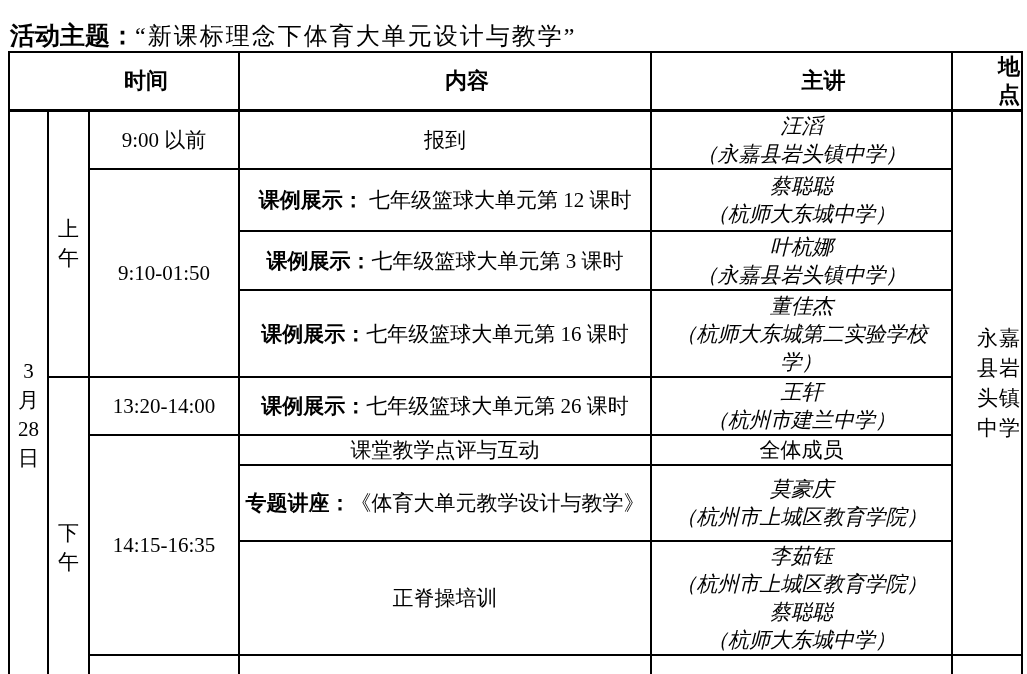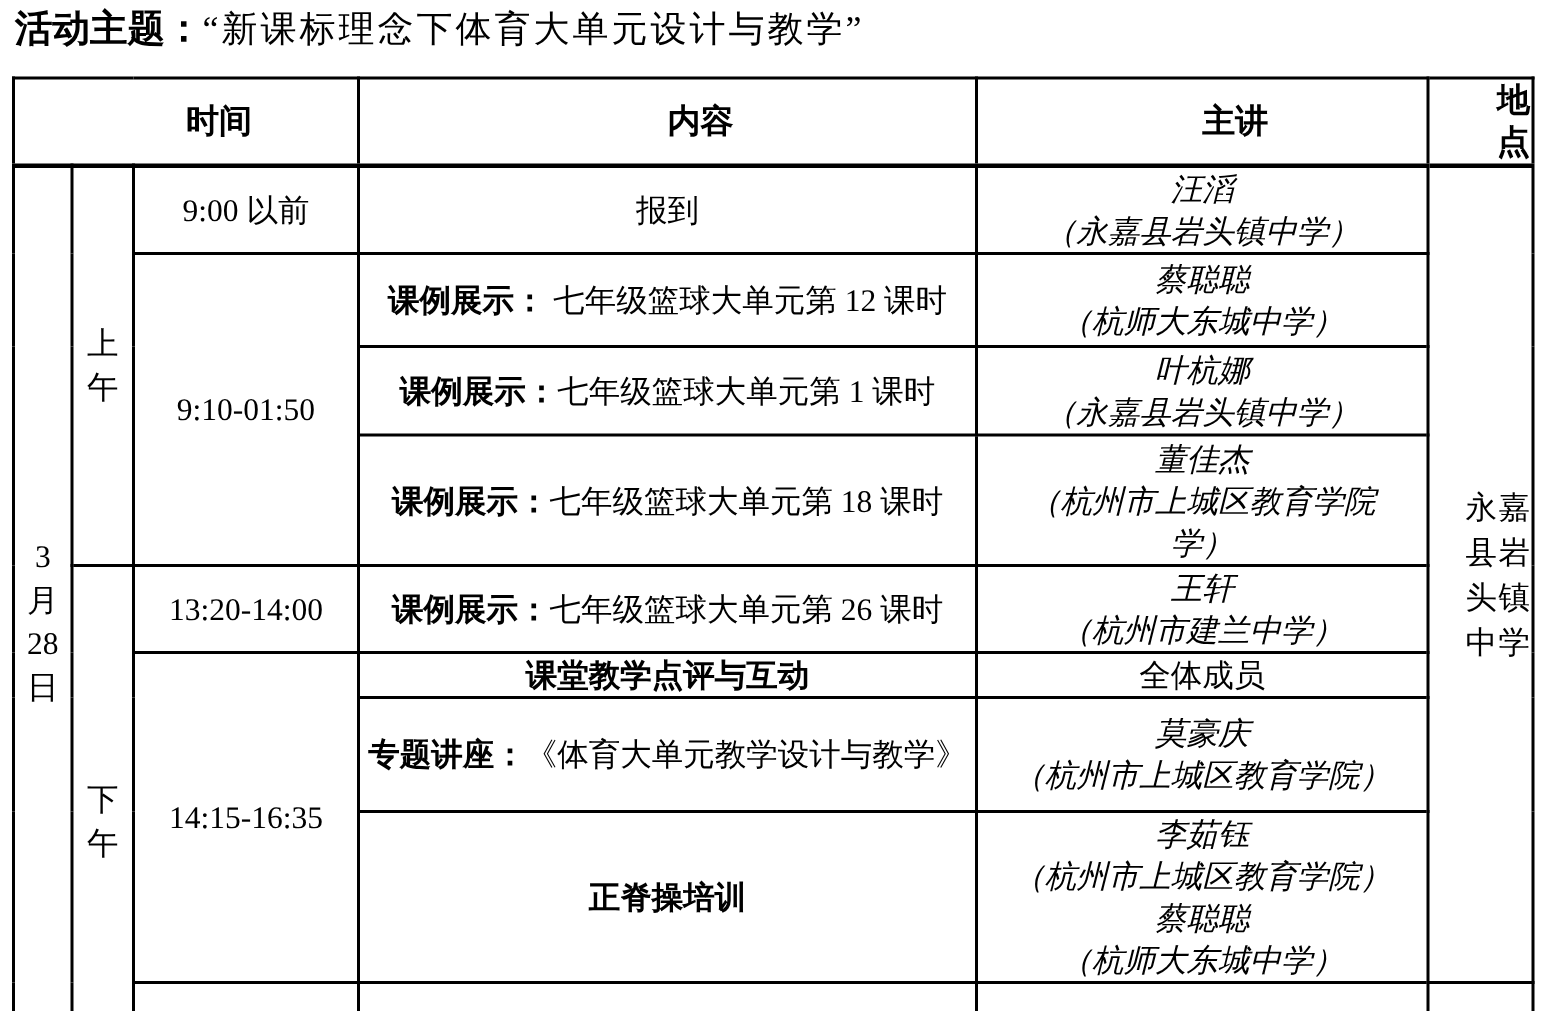--- a/index.html
+++ b/index.html
@@ -1,36 +1,36 @@
 <!DOCTYPE html>
 <html><head>
 <meta charset="utf-8">
 <style>
   html,body{margin:0;padding:0;}
   body{
     width:1027px;height:674px;background:#fff;overflow:hidden;position:relative;
     font-family:"Liberation Serif","DejaVu Serif",serif;color:#000;
   }
   .title{
-    position:absolute;left:10px;top:5px;white-space:nowrap;
+    position:absolute;left:10px;top:21px;white-space:nowrap;
     font-size:25px;line-height:30px;
   }
   .title .lbl{font-weight:bold;}
   .title .quoted{font-weight:normal;font-size:24px;letter-spacing:2px;}
   table.sched{
     position:absolute;left:8px;top:51px;width:1013px;
     border-collapse:collapse;table-layout:fixed;
   }
   table.sched td{
     border:2px solid #000;padding:0;text-align:center;vertical-align:middle;
     font-size:21px;line-height:28px;overflow:hidden;
   }
   tr.hdr td{font-weight:bold;font-size:22px;border-bottom:3px solid #000;padding-left:44px;}
   td.cleft{text-align:left;padding-left:8px;white-space:nowrap;margin-top:12px;}
-  td.cbold{font-weight:bold;}
+  td.cbold{font-weight:normal;}
   .pfx{font-weight:bold;}
   td.vcell div{line-height:29px;}
   td.place div{line-height:30px;letter-spacing:1px;text-align:right;}
   td.speaker div{line-height:28px;font-style:italic;}
 </style>
 </head>
 <body>
 
 <div class="title">
   <span class="lbl">活动主题：</span><span class="quoted">“新课标理念下体育大单元设计与教学”</span>
@@ -85,35 +85,35 @@
       <span class="pfx">课例展示：</span><span> 七年级篮球大单元第 12 课时</span>
     </td>
     <td class="speaker">
       <div>蔡聪聪</div>
       <div>（杭师大东城中学）</div>
     </td>
   </tr>
 
   <tr style="height:59px">
     <td class="cleft">
-      <span class="pfx">课例展示：</span><span>七年级篮球大单元第 1 课时</span>
+      <span class="pfx">课例展示：</span><span>七年级篮球大单元第 3 课时</span>
     </td>
     <td class="speaker">
       <div>叶杭娜</div>
       <div>（永嘉县岩头镇中学）</div>
     </td>
   </tr>
 
   <tr style="height:87px">
     <td class="cleft">
-      <span class="pfx">课例展示：</span><span>七年级篮球大单元第 18 课时</span>
+      <span class="pfx">课例展示：</span><span>七年级篮球大单元第 16 课时</span>
     </td>
     <td class="speaker">
       <div>董佳杰</div>
-      <div>（杭州市上城区教育学院</div>
+      <div>（杭师大东城第二实验学校</div>
       <div>学）</div>
     </td>
   </tr>
 
   <tr style="height:58px">
     <td rowspan="5" class="vcell">
       <div>下</div>
       <div>午</div>
     </td>
     <td>13:20-14:00</td>

